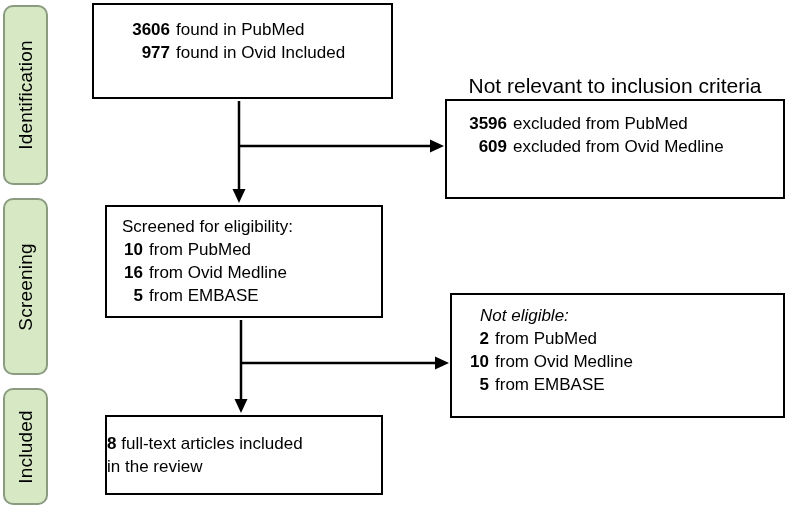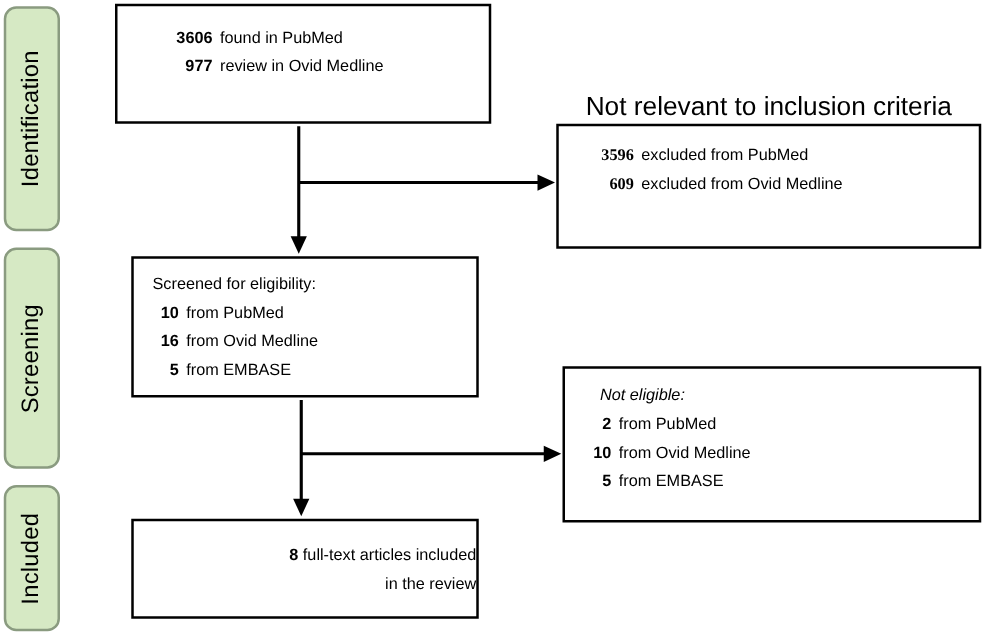--- a/index.html
+++ b/index.html
@@ -35,44 +35,44 @@
   #stage-identification { top: 5px;   height: 180px; }
   #stage-screening      { top: 198px; height: 177px; }
   #stage-included       { top: 388px; height: 117px; }
 
   
   .box {
     position: absolute;
     box-sizing: border-box;
     border: 2.5px solid #000000;
     background: #ffffff;
-    font-size: 13px;
+    font-size: 17px;
     line-height: 23px;
   }
   #box-found      { left: 92px;  top: 3px;   width: 301px; height: 96px;  padding: 13px 0 0 31px; }
   #box-excluded   { left: 445px; top: 99px;  width: 340px; height: 100px; padding: 11px 0 0 10px; }
   #box-screened   { left: 105px; top: 205px; width: 278px; height: 113px; padding: 8px 0 0 15px; }
   #box-noteligible{ left: 450px; top: 293px; width: 335px; height: 125px; padding: 9px 0 0 15px; }
   #box-included   { left: 105px; top: 415px; width: 278px; height: 80px;
-                    display: flex; flex-direction: column; align-items: flex-end;
+                    display: flex; flex-direction: column; align-items: flex-start;
                     justify-content: center; text-align: center; }
 
   #caption-excluded {
     position: absolute;
     left: 445px; top: 74px; width: 340px;
     text-align: center;
     font-size: 21px;
     white-space: nowrap;
   }
 
   .row { display: flex; }
   .num { font-weight: 700; text-align: right; margin-right: 6px; flex: 0 0 auto; }
   .txt { white-space: nowrap; }
   #box-found .num       { width: 45px; }
-  #box-excluded .num    { width: 50px; font-family: Liberation Serif, serif; }
+  #box-excluded .num    { width: 50px; }
   #box-screened .num    { width: 21px; }
   #box-noteligible .num { width: 22px; }
   .heading { white-space: nowrap; }
   #box-noteligible .heading { margin-left: 13px; font-style: italic; }
   .bold { font-weight: 700; }
 
   
   #arrow-layer {
     position: absolute;
     left: 0; top: 0;
@@ -95,21 +95,21 @@
     <span class="stage-text">Included</span>
   </div>
 
   <div class="box" id="box-found">
     <div class="row">
       <span class="num">3606</span>
       <span class="txt">found in PubMed</span>
     </div>
     <div class="row">
       <span class="num">977</span>
-      <span class="txt">review in Ovid Medline</span>
+      <span class="txt">found in Ovid Included</span>
     </div>
   </div>
 
   <div id="caption-excluded">Not relevant to inclusion criteria</div>
 
   <div class="box" id="box-excluded">
     <div class="row">
       <span class="num">3596</span>
       <span class="txt">excluded from PubMed</span>
     </div>

